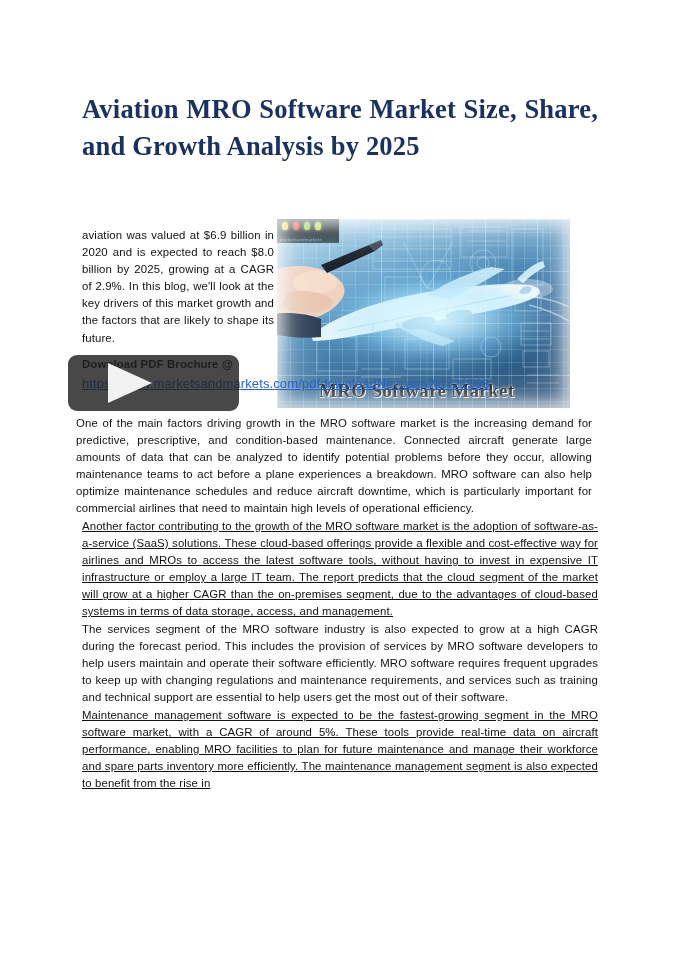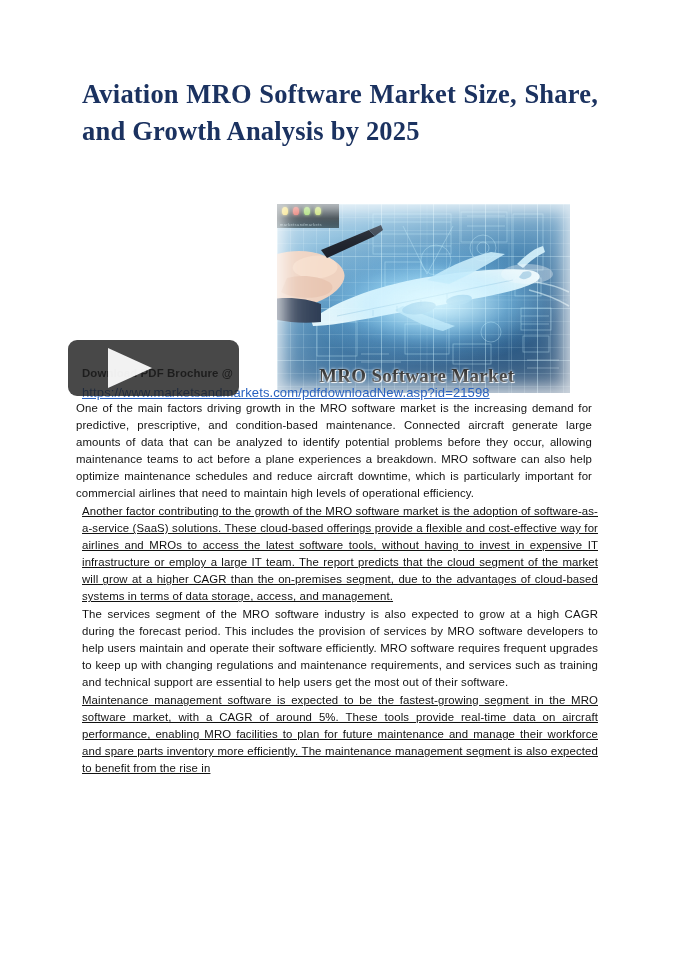--- a/index.html
+++ b/index.html
@@ -12,20 +12,21 @@
     position: relative;
     overflow: hidden;
     font-family: "Liberation Sans", sans-serif;
     color: #000000;
   }
 
   .page {
     position: absolute;
     inset: 0;
     background: #ffffff;
+    margin-top: 15px;
   }
 
   
   .title-block {
     position: absolute;
     left: 82px;
     top: 76px;
     width: 516px;
   }
   .title-line {
@@ -166,40 +167,41 @@
     left: 40px; top: 8px;
     width: 0; height: 0;
     border-left: 44px solid rgba(255,255,255,0.93);
     border-top: 20px solid transparent;
     border-bottom: 20px solid transparent;
   }
 
   
   #p-intro      { left: 82px; top: 163px; width: 516px; }
   #p-left-col   { left: 82px; top: 212px; width: 192px; }
-  #p-download   { left: 82px; top: 364px; width: 420px; line-height: 19px; }
+  #p-download   { left: 82px; top: 340px; width: 420px; line-height: 19px; }
   #p-main1      { left: 76px; top: 400px; width: 516px; }
   #p-main2      { left: 82px; top: 503px; width: 516px; text-decoration: underline; }
   #p-main3      { left: 82px; top: 606px; width: 516px; }
   #p-main4      { left: 82px; top: 692px; width: 516px; text-decoration: underline; }
 
   .dl-label { font-weight: bold; font-size: 11.4px; color: #111; }
   .dl-url { font-size: 13px; }
 </style>
 </head>
 <body>
 
 <div class="page">
 
   <div class="title-block">
     <div class="title-line l1" data-echo="Aviation  MRO  Software  Market  Size,  Share,">Aviation  MRO  Software  Market  Size,  Share,</div>
     <div class="title-line l2" data-echo="and Growth Analysis by 2025">and Growth Analysis by 2025</div>
   </div>
 
 
+  <div class="para narrow" id="p-left-col">aviation  was  valued  at  $6.9  billion  in 2020 and is  expected  to  reach  $8.0   billion  by  2025,  growing at  a  CAGR  of  2.9%.  In  this   blog,  we'll  look  at  the  key  drivers  of  this  market   growth  and the factors that  are likely to  shape its future.</div>
 
   <div class="figure">
     <div class="fig-grid"></div>
 
     <svg class="fig-svg" viewBox="0 0 293 189" preserveAspectRatio="none">
       <g stroke="rgba(205,245,255,0.45)" fill="none" stroke-width="0.8">
         <rect x="96" y="10" width="78" height="40"></rect>
         <rect x="184" y="8" width="46" height="30"></rect>
         <rect x="236" y="10" width="30" height="56"></rect>
         <rect x="108" y="58" width="36" height="24"></rect>

